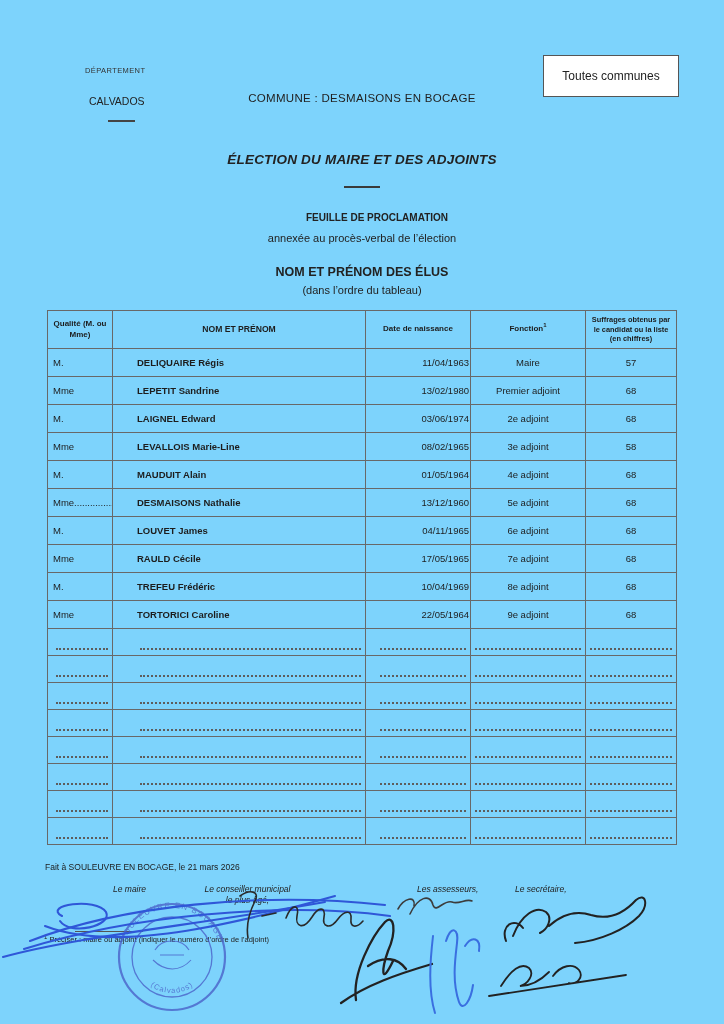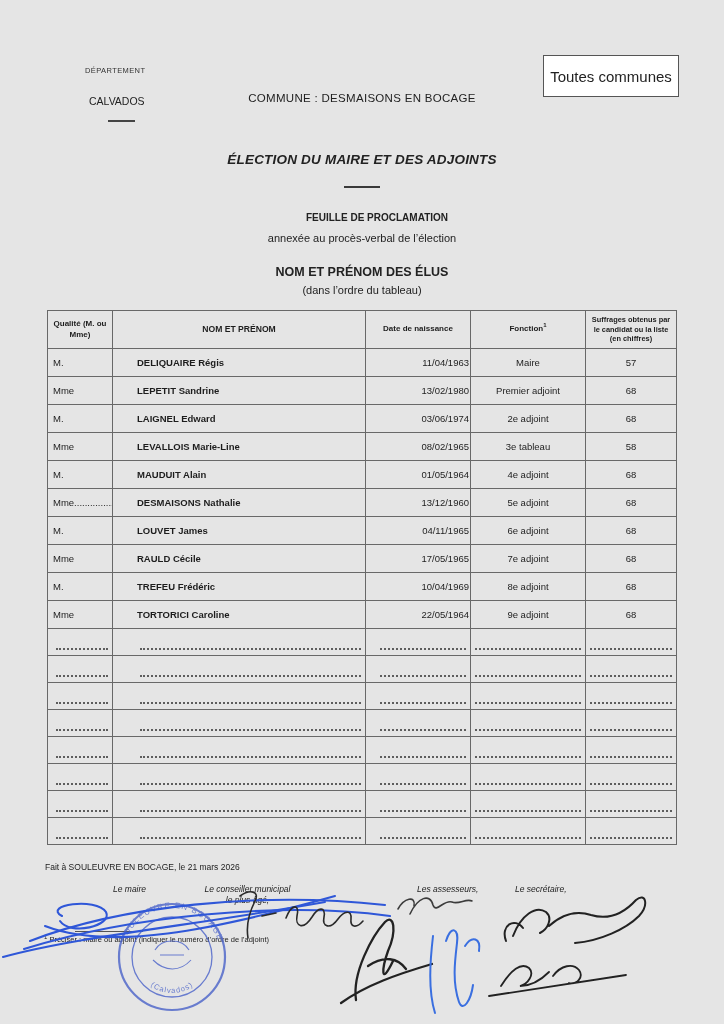--- a/index.html
+++ b/index.html
@@ -1,27 +1,27 @@
 <!DOCTYPE html>
 <html><head>
 <meta charset="utf-8">
 <style>
   html,body{margin:0;padding:0;background:#ffffff;}
   .page{
-    position:relative;width:724px;height:1024px;background:#e5e5e5;overflow:hidden;
+    position:relative;width:724px;height:1024px;background:#7dd3fc;overflow:hidden;
     font-family:"Liberation Sans",sans-serif;color:#222;
   }
   .abs{position:absolute;}
   
   .dept-label{left:85px;top:66px;font-size:7.5px;letter-spacing:.4px;color:#333;}
   .dept-name{left:89px;top:95px;font-size:10.5px;color:#222;}
   .dept-rule{left:108px;top:120px;width:27px;height:1.5px;background:#444;}
   .commune-line{left:0;top:92px;width:100%;text-align:center;font-size:11.5px;letter-spacing:.3px;}
   .badge-box{left:543px;top:55px;width:134px;height:40px;border:1.3px solid #555;
-    display:flex;align-items:center;justify-content:center;font-size:15px;color:#222;background:#fff;}
+    display:flex;align-items:center;justify-content:center;font-size:12px;color:#222;background:#fff;}
   
   .t-center{left:0;width:100%;text-align:center;}
   .title-main{top:152px;font-size:13.5px;font-weight:bold;letter-spacing:.2px;font-style:italic;}
   .title-rule{left:344px;top:186px;width:36px;height:1.5px;background:#3a3a3a;}
   .title-sheet{top:212px;font-size:10px;font-weight:bold;padding-left:15px;}
   .title-sheet-sub{top:232px;font-size:11px;}
   .title-list{top:265px;font-size:12.5px;font-weight:bold;}
   .title-list-sub{top:284px;font-size:11px;}
   
   .tbl-wrap{left:47px;top:310px;}
@@ -110,21 +110,21 @@
             <td class="c0">M.</td>
             <td class="c1">LAIGNEL Edward</td>
             <td class="c2">03/06/1974</td>
             <td class="c3">2e adjoint</td>
             <td class="c4">68</td>
           </tr>
           <tr>
             <td class="c0">Mme</td>
             <td class="c1">LEVALLOIS Marie-Line</td>
             <td class="c2">08/02/1965</td>
-            <td class="c3">3e tableau</td>
+            <td class="c3">3e adjoint</td>
             <td class="c4">58</td>
           </tr>
           <tr>
             <td class="c0">M.</td>
             <td class="c1">MAUDUIT Alain</td>
             <td class="c2">01/05/1964</td>
             <td class="c3">4e adjoint</td>
             <td class="c4">68</td>
           </tr>
           <tr>

